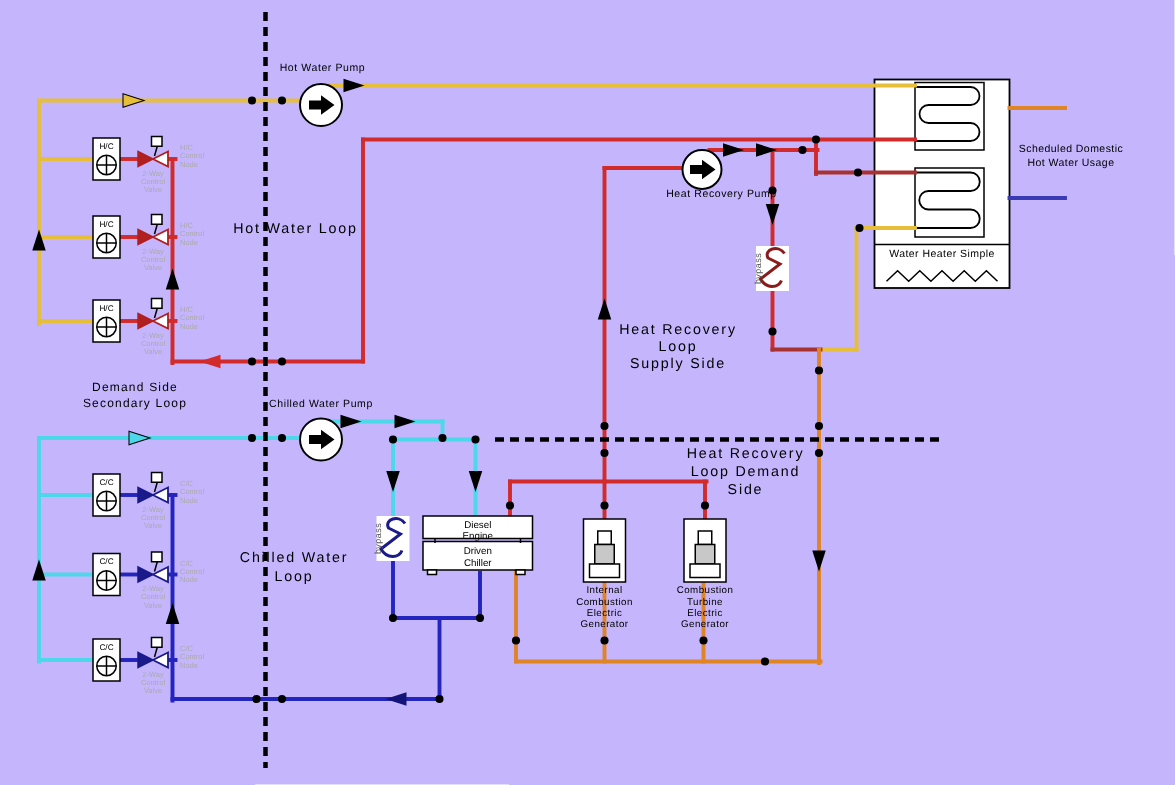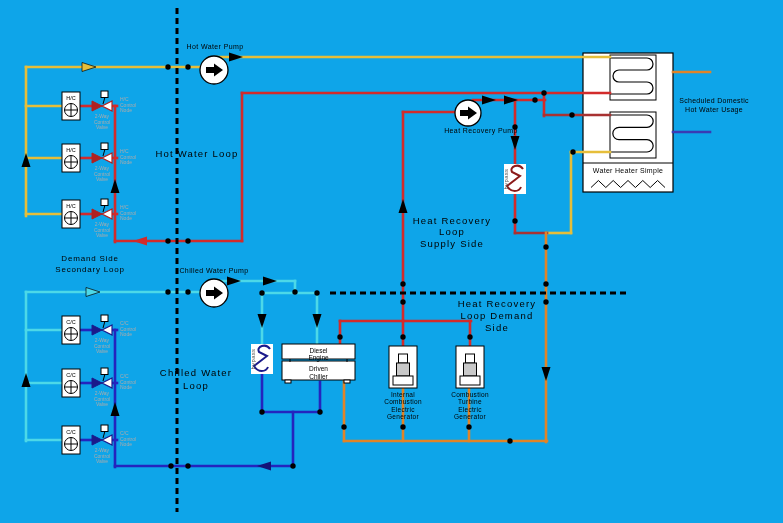--- a/index.html
+++ b/index.html
@@ -1,16 +1,16 @@
 <!DOCTYPE html>
 <html><head>
 <meta charset="utf-8">
 <style>
   html,body{margin:0;padding:0;background:#fff;}
-  #stage{position:relative;width:783px;height:523px;background:#0ea5e9;overflow:hidden;
+  #stage{position:relative;width:783px;height:523px;background:#c4b5fd;overflow:hidden;
          font-family:"Liberation Sans", sans-serif;}
   svg text{font-family:"Liberation Sans", sans-serif;}
 </style>
 </head>
 <body>
 
 <div id="stage">
   <svg id="diagram" width="783" height="523" viewBox="0 0 783 523">
       <rect x="583" y="53" width="90" height="139" fill="#fff" stroke="#000" stroke-width="1.2"></rect>
       <rect x="610" y="55" width="46" height="45" fill="#fff" stroke="#000" stroke-width="1"></rect>

